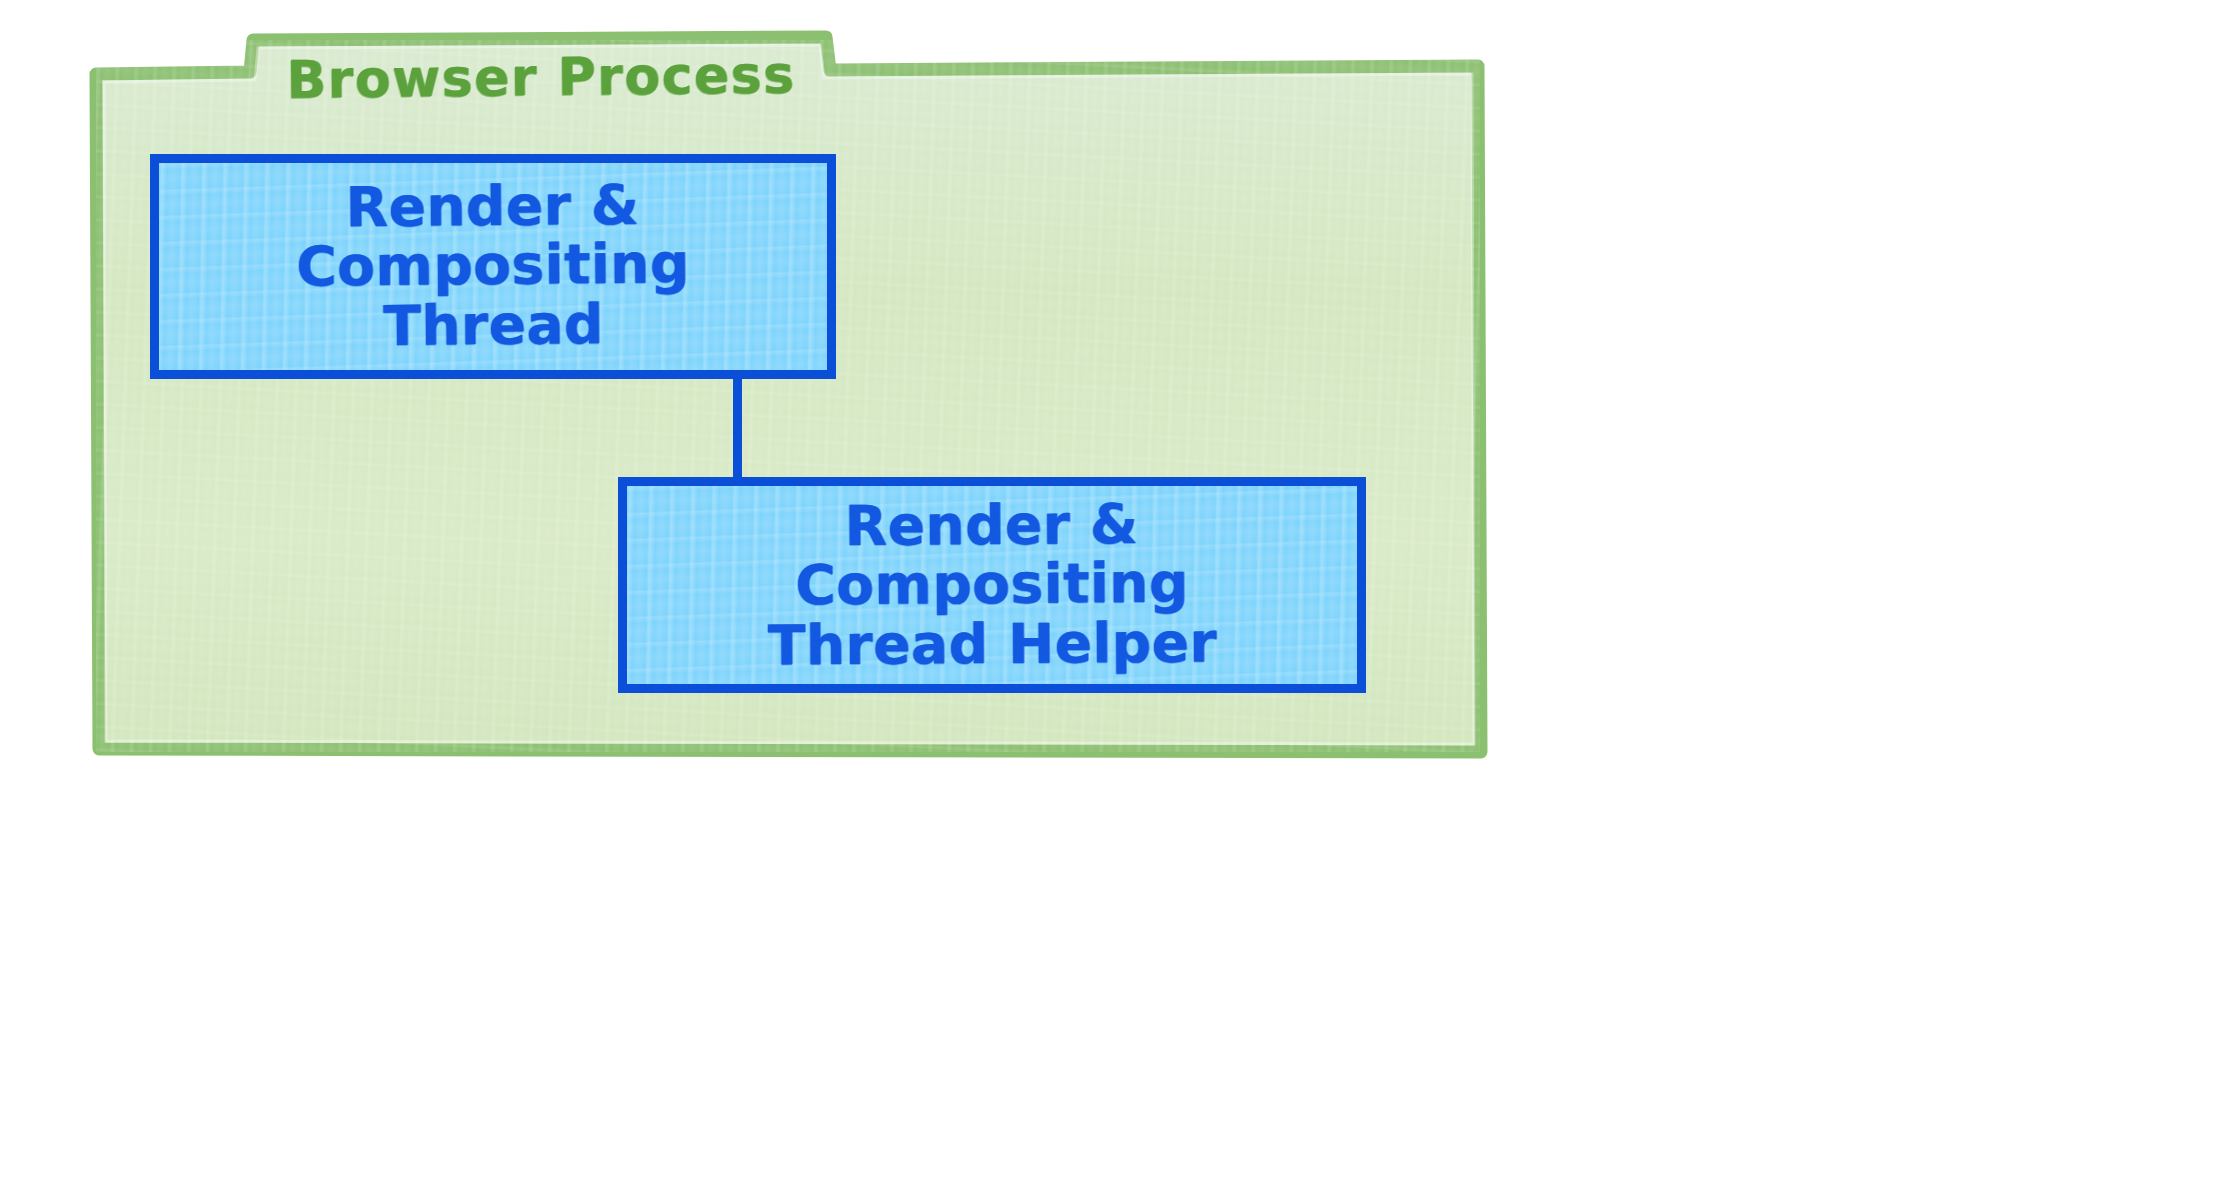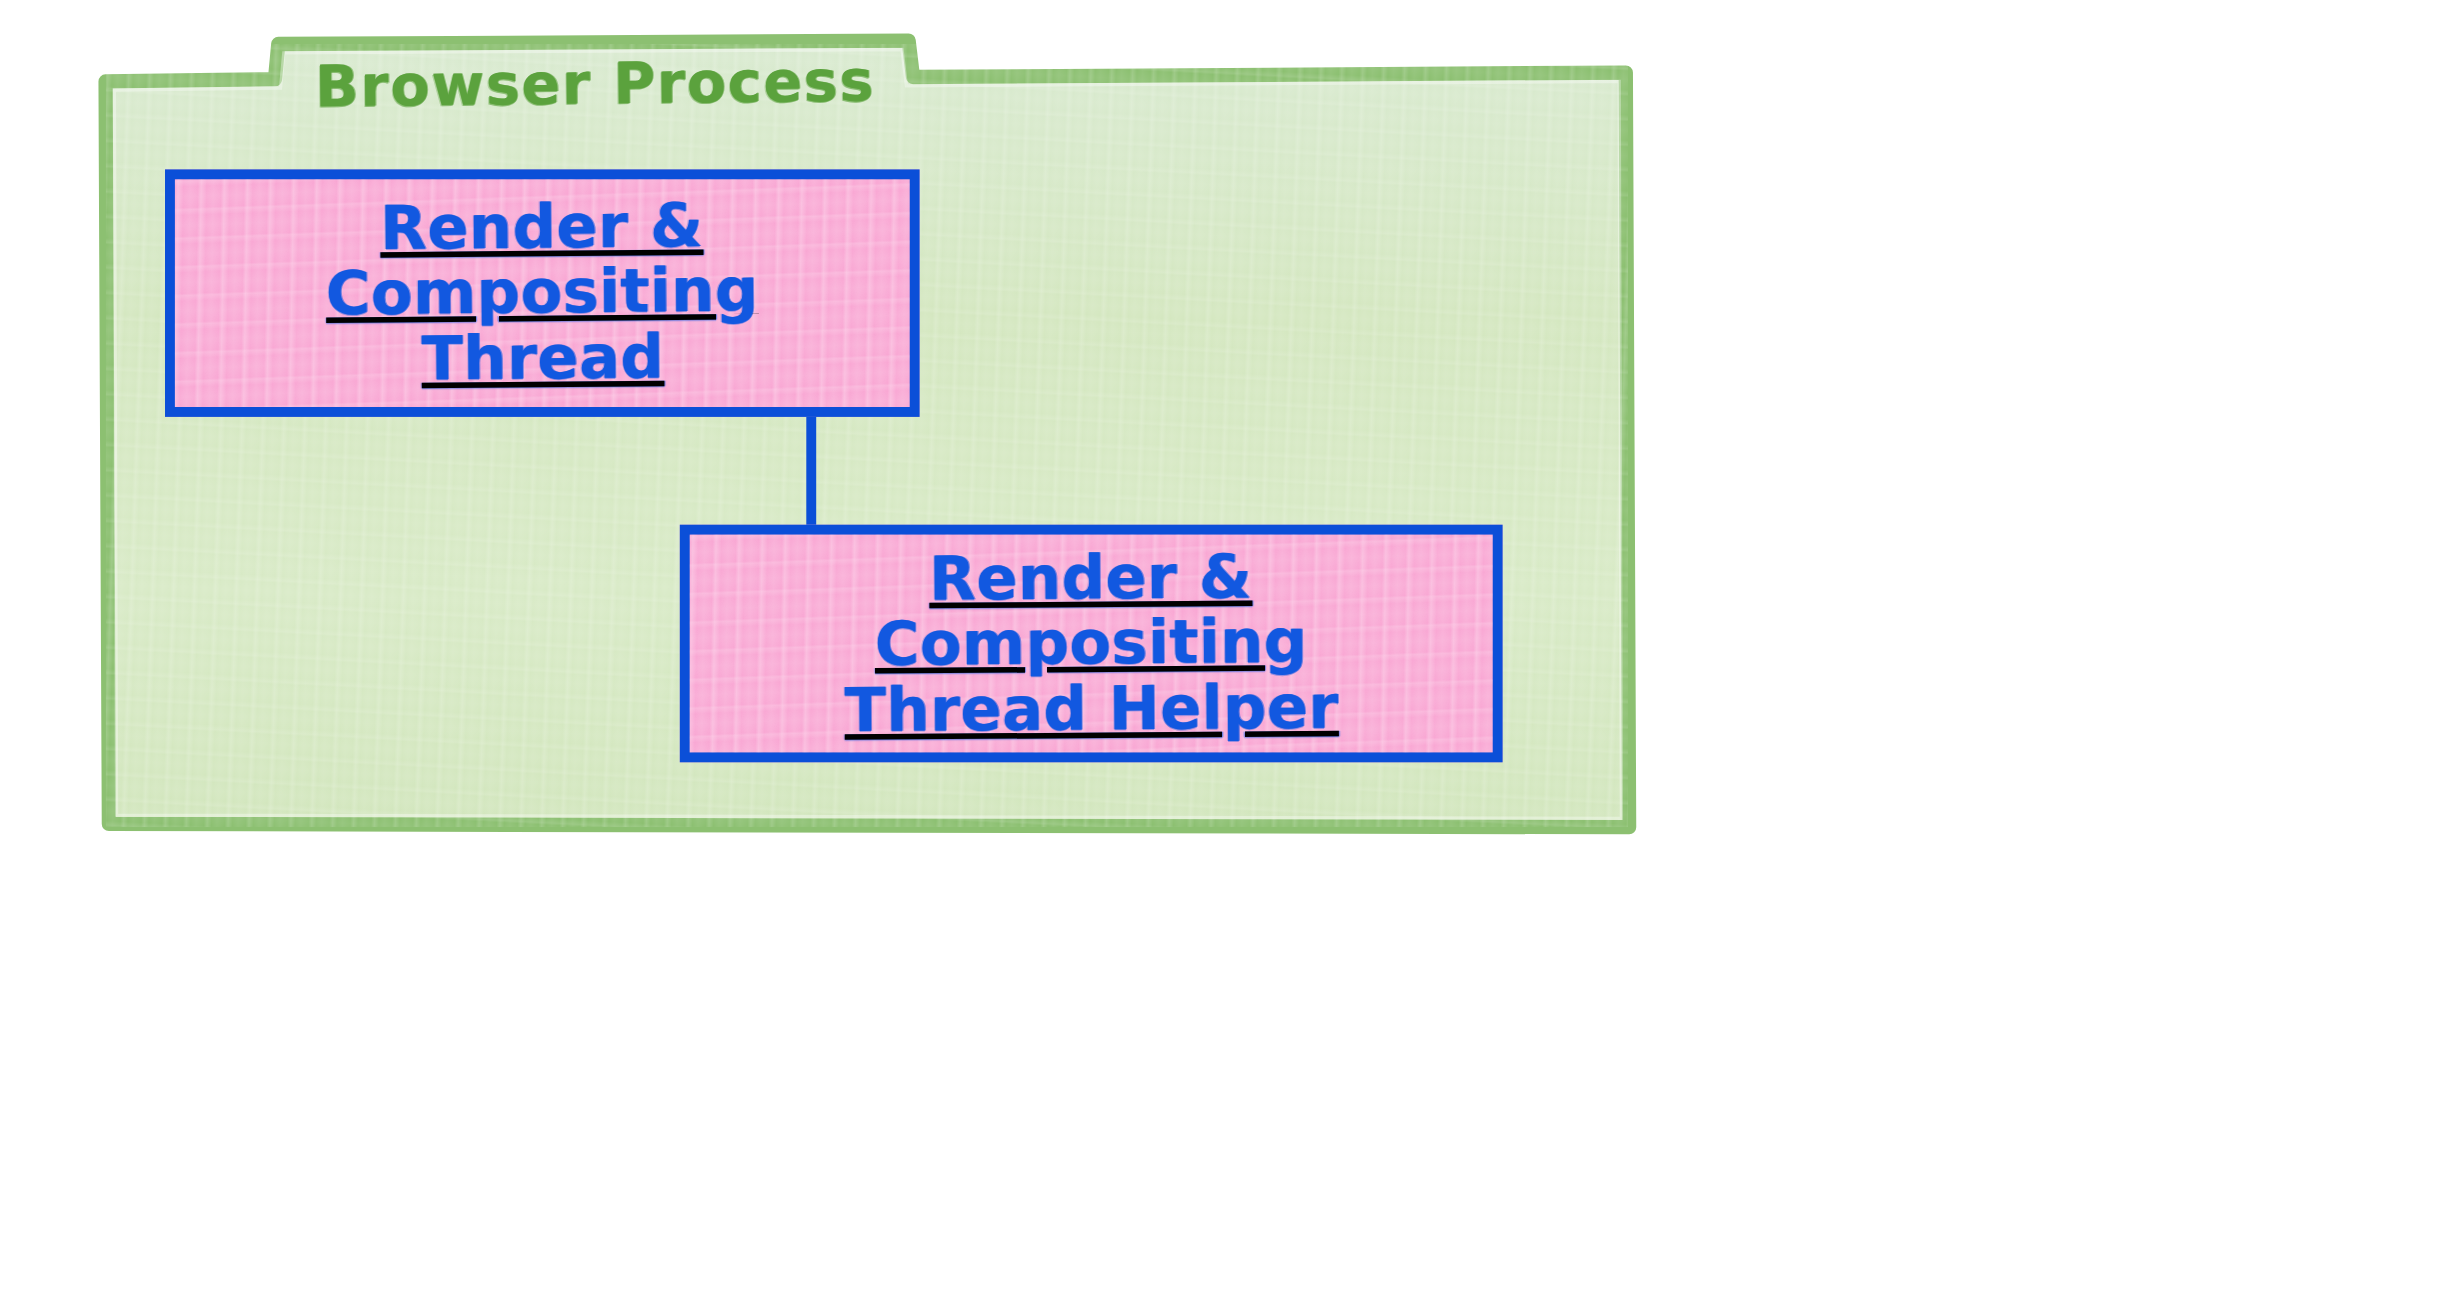--- a/index.html
+++ b/index.html
@@ -83,29 +83,28 @@
     text-shadow:
        1px 0 0 rgba(91,162,61,0.55),
       -1px 1px 0 rgba(91,162,61,0.35),
        0 1px 0 rgba(91,162,61,0.45);
   }
 
   
 
   .node {
     position: absolute;
-    background: #f9a8d4;
+    background: #7dd3fc;
     border: 9px solid #0b4fd8;
     box-sizing: border-box;
     display: flex;
     align-items: center;
     justify-content: flex-end;
     text-align: center;
     box-shadow: 0 0 0 0 rgba(0,0,0,0);
-    text-decoration: underline;
   }
   .node .node-texture {
     position: absolute;
     left: 0; top: 0; right: 0; bottom: 0;
     pointer-events: none;
     opacity: 0.55;
     background:
       repeating-linear-gradient(91deg,
         rgba(255,255,255,0.00) 0px,
         rgba(255,255,255,0.45) 3px,

